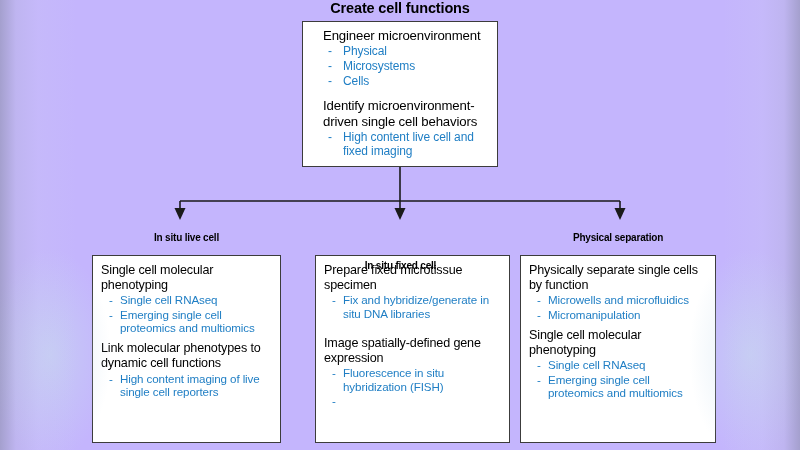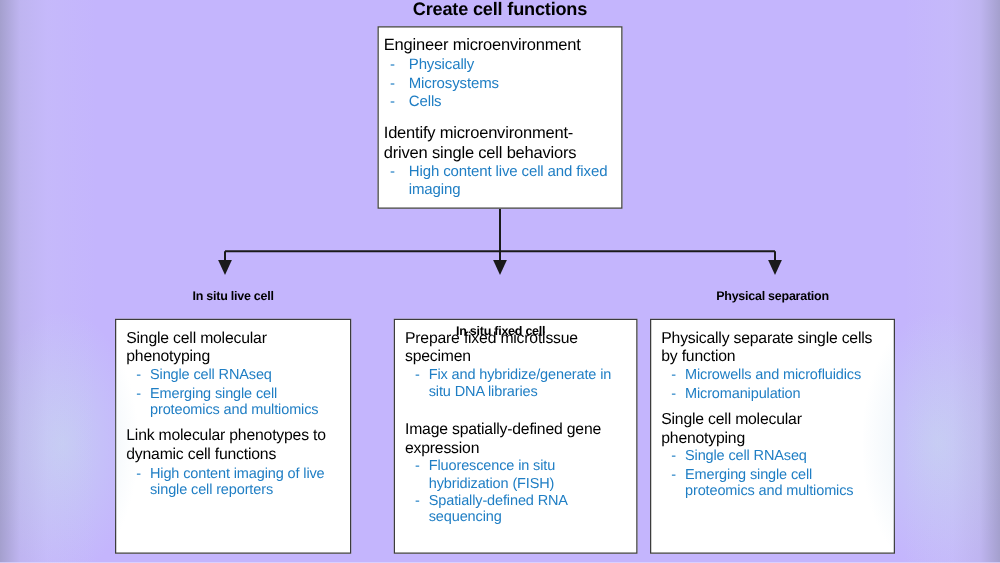--- a/index.html
+++ b/index.html
@@ -77,21 +77,21 @@
     box-sizing: border-box;
     border: 1.6px solid #3c3c3c;
     background: #ffffff;
     z-index: 2;
   }
   #top-box {
     left: 302px;
     top: 21px;
     width: 196px;
     height: 146px;
-    padding: 6px 8px 4px 4px;
+    padding: 6px 8px 4px 20px;
   }
 
   .col-box {
     top: 255px;
     height: 188px;
     padding: 7px 7px 4px 8px;
   }
   #box-live  { left: 92px;  width: 189px; }
   #box-fixed { left: 315px; width: 195px; }
   #box-sep   { left: 520px; width: 196px; }
@@ -179,21 +179,21 @@
 
     <line x1="620" y1="201" x2="620" y2="211" stroke="#1a1a1a" stroke-width="1.6"></line>
     <polygon points="614.5,208 625.5,208 620,220" fill="#1a1a1a"></polygon>
   </svg>
 
   <div id="top-title">Create cell functions</div>
 
   <div id="top-box" class="box">
     <div class="heading">Engineer microenvironment</div>
     <ul class="bullets">
-      <li class="bullet"><span class="dash">-</span><span>Physically</span></li>
+      <li class="bullet"><span class="dash">-</span><span>Physical</span></li>
       <li class="bullet"><span class="dash">-</span><span>Microsystems</span></li>
       <li class="bullet"><span class="dash">-</span><span>Cells</span></li>
     </ul>
     <div class="gap-md"></div>
     <div class="heading">Identify microenvironment-driven single cell behaviors</div>
     <ul class="bullets">
       <li class="bullet"><span class="dash">-</span><span>High content live cell and fixed imaging</span></li>
     </ul>
   </div>
 
@@ -216,21 +216,21 @@
 
   <div id="box-fixed" class="box col-box">
     <div class="heading">Prepare fixed microtissue specimen</div>
     <ul class="bullets">
       <li class="bullet"><span class="dash dash2">-</span><span>Fix and hybridize/generate in situ DNA libraries</span></li>
     </ul>
     <div class="gap-lg"></div>
     <div class="heading">Image spatially-defined gene expression</div>
     <ul class="bullets">
       <li class="bullet"><span class="dash dash2">-</span><span>Fluorescence in situ hybridization (FISH)</span></li>
-      <li class="bullet"><span class="dash dash2">-</span><span>Spatially-defined RNA sequencing</span></li>
+      <li class="bullet"><span class="dash dash2">-</span></li>
     </ul>
   </div>
 
   <div id="box-sep" class="box col-box">
     <div class="heading">Physically separate single cells by function</div>
     <ul class="bullets">
       <li class="bullet"><span class="dash dash2">-</span><span>Microwells and microfluidics</span></li>
       <li class="bullet"><span class="dash dash2">-</span><span>Micromanipulation</span></li>
     </ul>
     <div class="gap-sm"></div>

